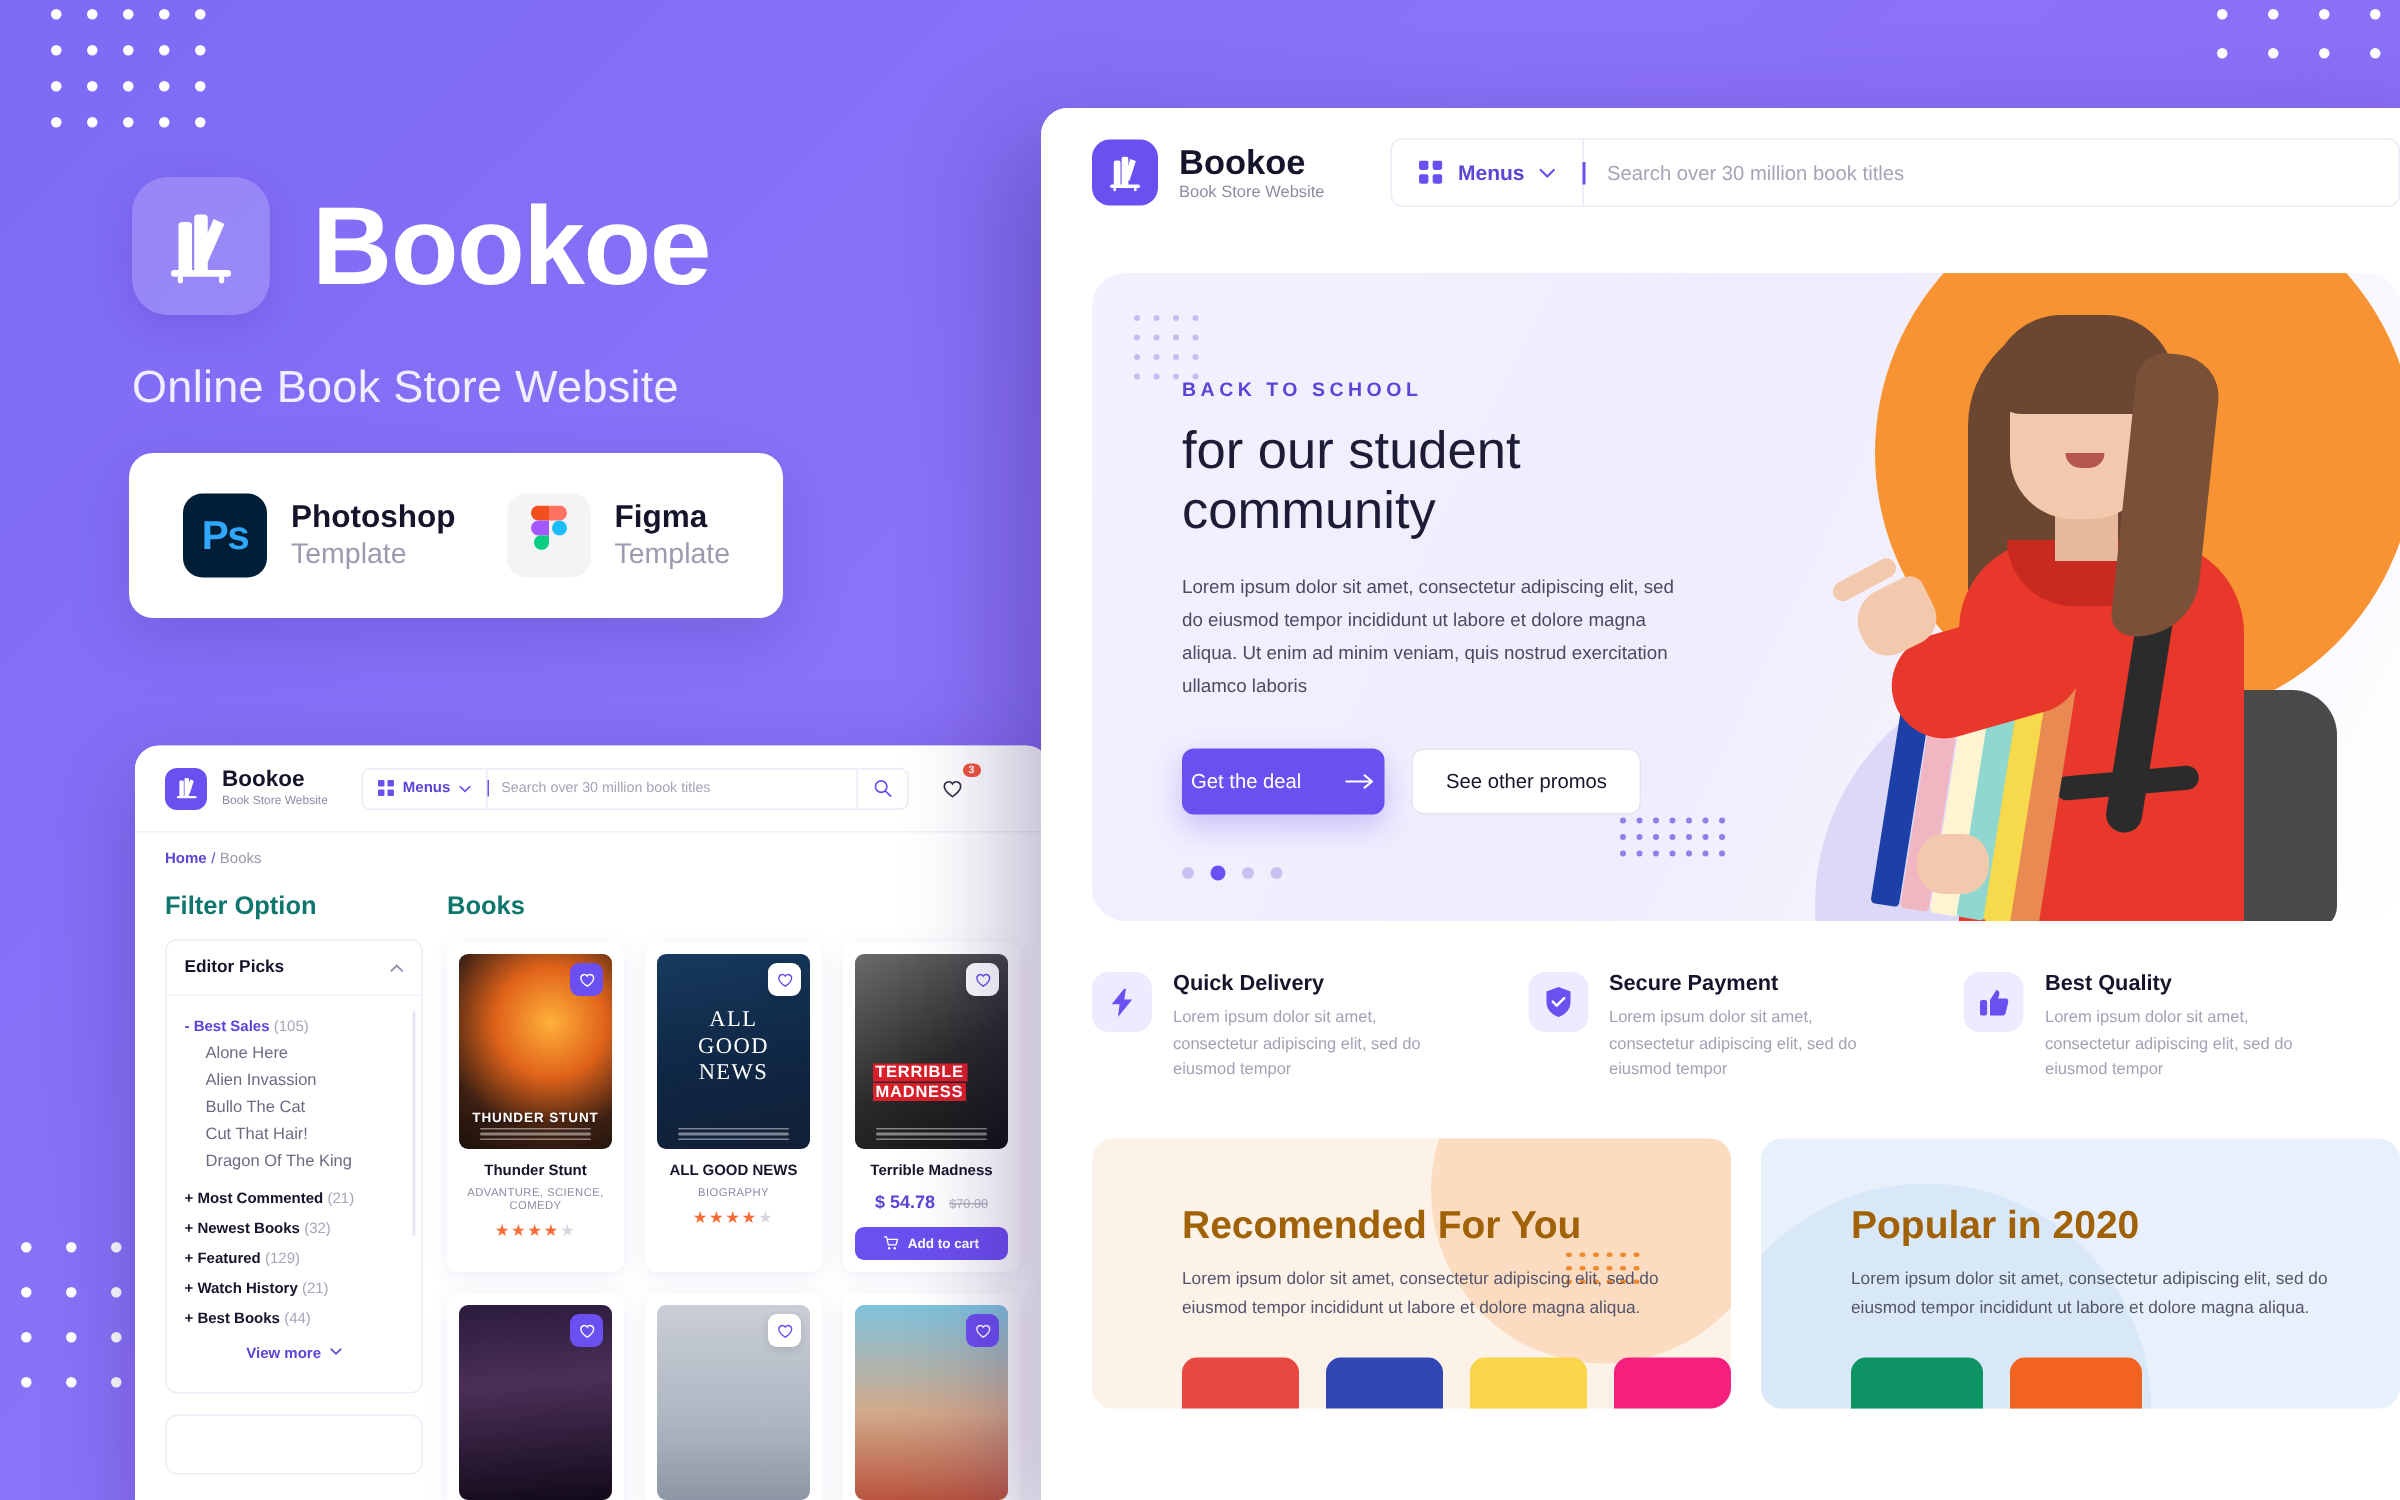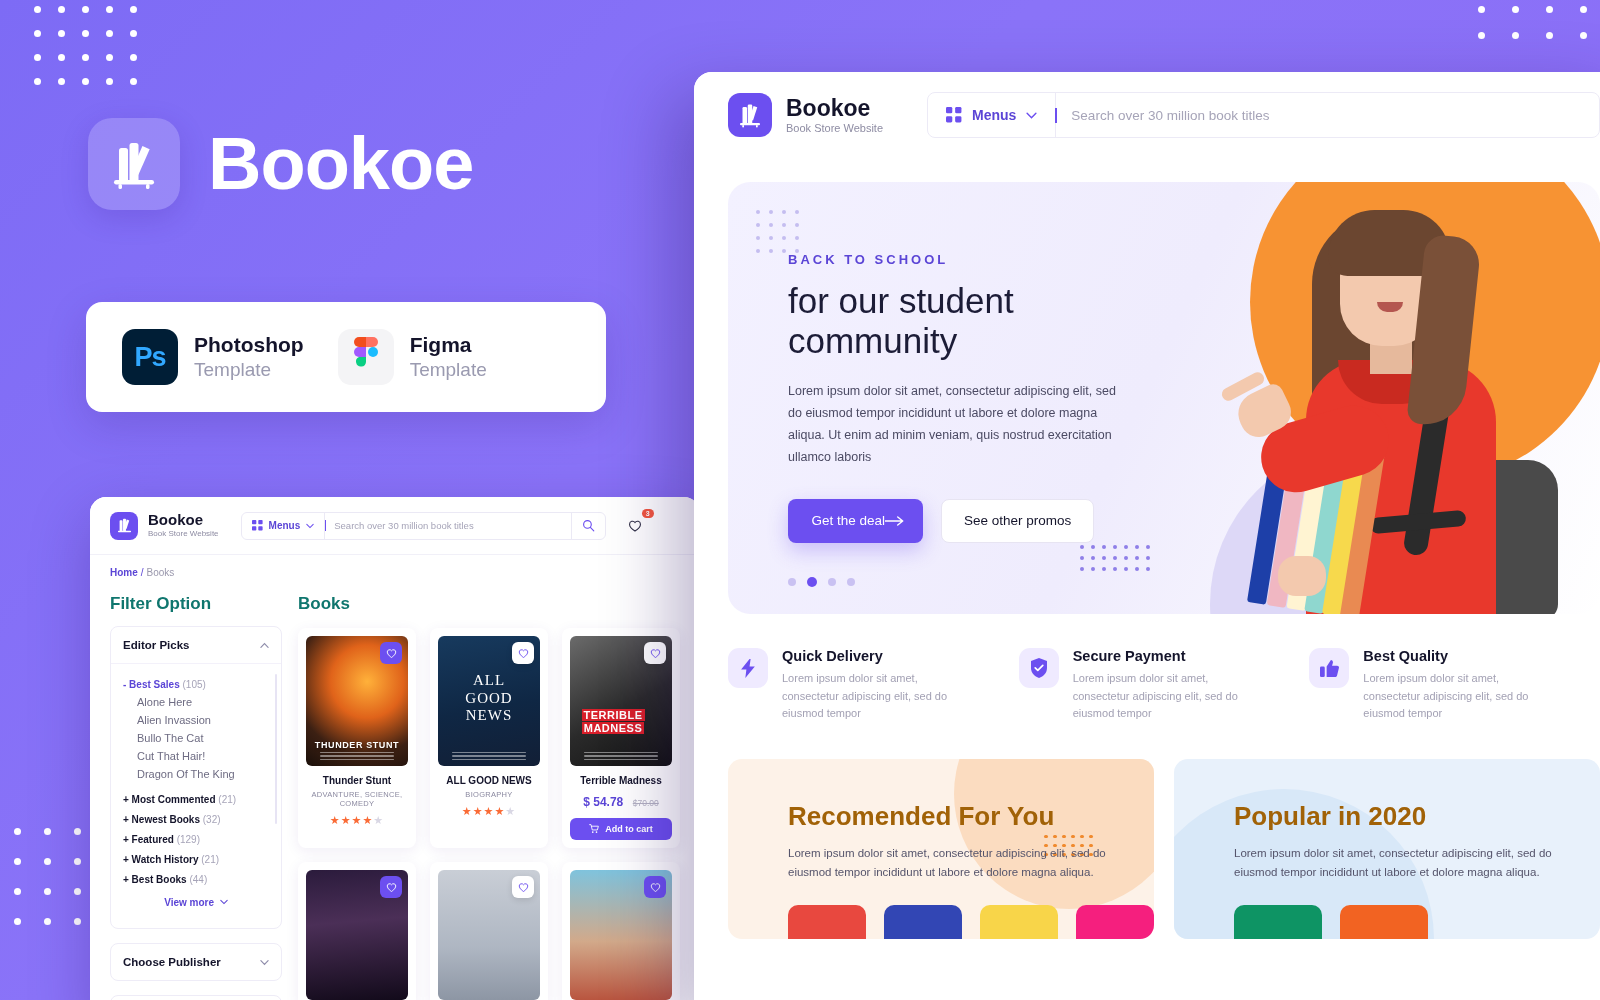--- a/index.html
+++ b/index.html
@@ -42,21 +42,21 @@
     line-height: 1;
   }
   #brand-sub {
     margin-top: 32px; font-size: 30px; color: #f2eeff; font-weight: 400;
     letter-spacing: 0.2px;
   }
 
   
   #tpl-card {
     position: absolute; left: 86px; top: 302px;
-    width: 520px; height: 110px;
+    width: 436px; height: 110px;
     background: #ffffff; border-radius: 16px;
     display: flex; align-items: center;
     box-shadow: 0 14px 40px rgba(52,20,120,0.18);
   }
   .tpl-item { display: flex; align-items: center; gap: 16px; }
   #tpl-ps { margin-left: 36px; }
   #tpl-fg { margin-left: 34px; }
   .tpl-icon { width: 56px; height: 56px; border-radius: 13px; display:flex; align-items:center; justify-content:center; }
   #ps-icon { background: #001e36; color: #31a8ff; font-size: 27px; font-weight: 700; font-family: "Liberation Sans", sans-serif; letter-spacing: -1px; }
   #fg-icon { background: #f4f4f6; }
@@ -171,21 +171,21 @@
   #hero-dots-tl { position:absolute; left: 28px; top: 28px; display:grid; grid-template-columns: repeat(4, 13px); grid-auto-rows: 13px; }
   #hero-dots-tl span { width:4px; height:4px; border-radius:50%; background:#c5bdf0; }
   #hero-dots-bl { position:absolute; left: 352px; bottom: 36px; display:grid; grid-template-columns: repeat(7, 11px); grid-auto-rows: 11px; }
   #hero-dots-bl span { width:4px; height:4px; border-radius:50%; background:#8f7fe8; }
   #hero-copy { position: relative; padding: 70px 0 0 60px; width: 420px; z-index: 3; }
   #hero-eyebrow { font-size: 13px; font-weight: 700; color:#5b45d6; letter-spacing: 3px; }
   #hero-h1 { font-size: 45px; font-weight: 700; color:#14142b; margin-top: 18px; letter-spacing:-0.5px; }
   #hero-h2 { font-size: 35px; font-weight: 400; color:#1c1c37; margin-top: 14px; }
   #hero-p { font-size: 12.5px; line-height: 1.75; color:#4b4a63; margin-top: 20px; width: 330px; }
   #hero-btns { display:flex; gap: 18px; margin-top: 30px; }
-  #btn-deal { background:#6c4ff0; color:#fff; border-radius: 8px; height: 44px; width: 135px; display:flex; align-items:center; justify-content:flex-end; padding: 0 18px; font-size: 13.5px; box-shadow: 0 8px 20px rgba(108,79,240,.30); }
+  #btn-deal { background:#6c4ff0; color:#fff; border-radius: 8px; height: 44px; width: 135px; display:flex; align-items:center; justify-content:space-between; padding: 0 6px; font-size: 13.5px; box-shadow: 0 8px 20px rgba(108,79,240,.30); }
   #btn-promos { background:#fff; color:#14142b; border: 1px solid #e7e4f2; border-radius: 8px; height: 44px; padding: 0 22px; display:flex; align-items:center; font-size: 13.5px; }
   #hero-dots-nav { display:flex; gap: 11px; margin-top: 34px; align-items:center; }
   #hero-dots-nav i { display:block; width: 8px; height: 8px; border-radius:50%; background:#c9c1f2; }
   #hero-dots-nav i.on { width: 10px; height: 10px; background:#6c4ff0; }
 
   
   #student { position:absolute; right: 50px; bottom: 0; width: 330px; height: 430px; z-index: 4; }
   .st-hair-back { position:absolute; left: 92px; top: 28px; width: 150px; height: 230px; background:#6b4630; border-radius: 72px 72px 50px 50px; }
   .st-face { position:absolute; left: 120px; top: 44px; width: 96px; height: 118px; background:#f3c9ae; border-radius: 48px 48px 42px 42px; }
   .st-eye { position:absolute; width: 12px; height: 7px; background:#3a2a20; border-radius: 6px; top: 82px; }
@@ -296,20 +296,21 @@
           <rect x="11" y="10" width="9" height="34" rx="2.5" fill="#fff"></rect>
           <rect x="21.5" y="5" width="9" height="39" rx="2.5" fill="#fff"></rect>
           <path d="M33 8 L40.5 10.5 L32 37 L24.5 34.5 Z" fill="#fff" transform="rotate(6 33 22)"></path>
           <rect x="6" y="42" width="40" height="4.5" rx="2.2" fill="#fff"></rect>
           <rect x="10.5" y="46" width="3.5" height="5" rx="1.6" fill="#fff"></rect>
           <rect x="38" y="46" width="3.5" height="5" rx="1.6" fill="#fff"></rect>
         </svg>
       </div>
       <div id="brand-title">Bookoe</div>
     </div>
+    <div id="brand-sub">Online Book Store Website</div>
   </div>
 
   <div id="tpl-card">
     <div class="tpl-item" id="tpl-ps">
       <div class="tpl-icon" id="ps-icon">
         <span>Ps</span>
       </div>
       <div>
         <div class="tpl-name">Photoshop</div>
         <div class="tpl-kind">Template</div>
@@ -420,28 +421,20 @@
             <div class="fl-group">
               <span>+ Best Books</span>
               <span class="fl-count">(44)</span>
             </div>
             <div id="m2-viewmore">
               <span>View more</span>
               <svg width="8" height="8" viewBox="0 0 10 10" style="margin-left:3px">
                   <path d="M1 3l4 4 4-4" stroke="#5b45d6" stroke-width="1.3" fill="none" stroke-linecap="round"></path>
                 </svg>
             </div>
-          </div>
-        </div>
-        <div class="m2-panel" style="margin-top:14px">
-          <div class="m2-panel-head">
-            <span>Choose Publisher</span>
-            <svg width="9" height="9" viewBox="0 0 10 10">
-                <path d="M1 3l4 4 4-4" stroke="#8f8dab" stroke-width="1.3" fill="none" stroke-linecap="round"></path>
-              </svg>
           </div>
         </div>
         <div class="m2-panel" style="margin-top:14px;height:40px"></div>
       </div>
 
       <div id="m2-right">
         <div class="m2-h2">Books</div>
         <div id="m2-grid">
 
           <div class="bk-card">

